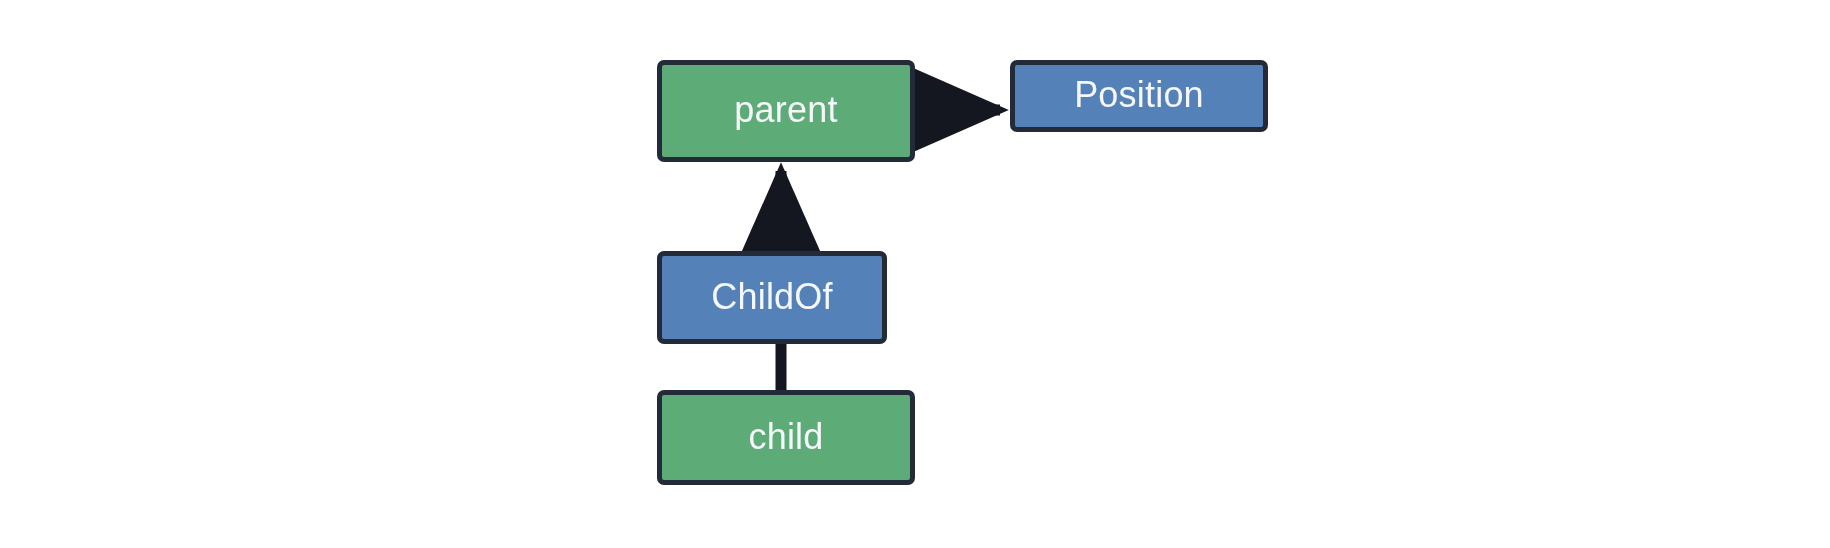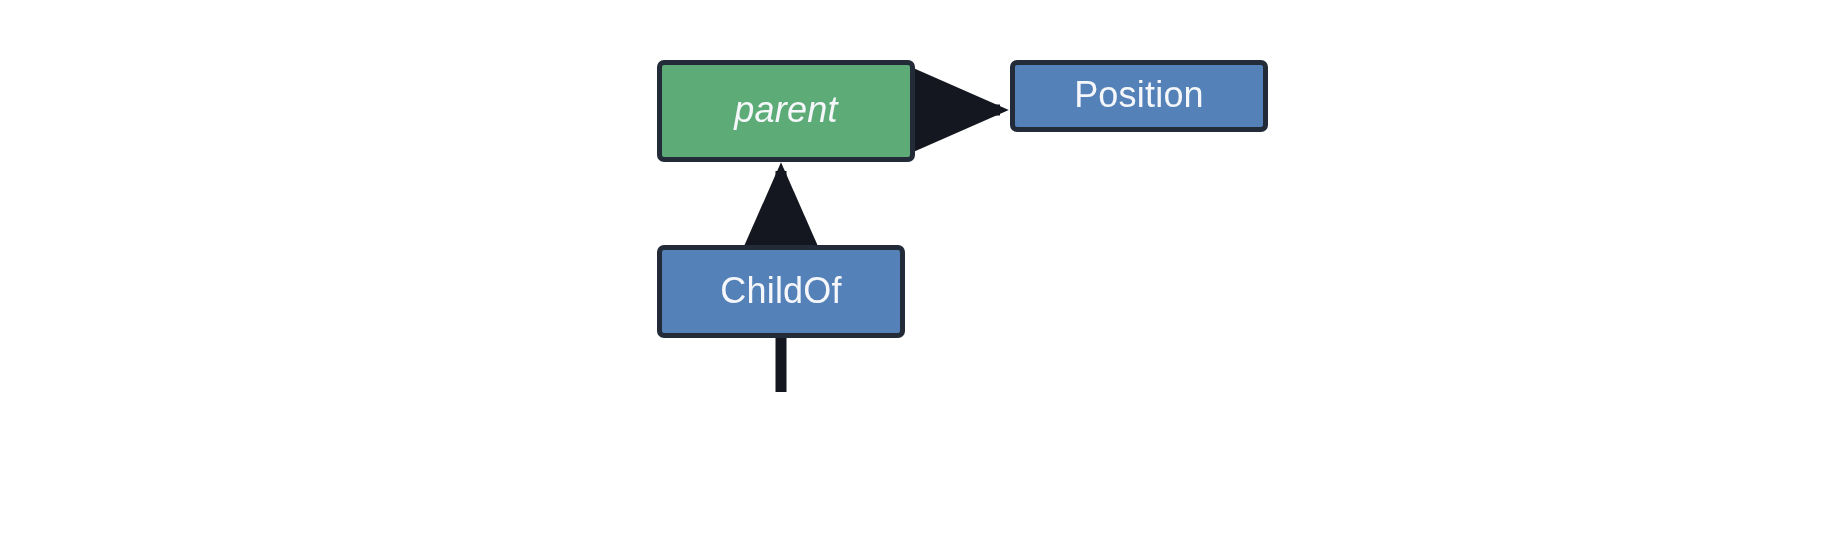--- a/index.html
+++ b/index.html
@@ -35,21 +35,20 @@
     color: #f5f7fa;
     font-family: "Liberation Sans", sans-serif;
     font-size: 36px;
     font-weight: 400;
     line-height: 1;
     letter-spacing: 0.2px;
     white-space: nowrap;
   }
   .node-entity {
     background: #5dab77;
-    font-style: italic;
   }
   .node-component {
     background: #5482b8;
   }
   .node-label {
     display: block;
     transform: translateY(-1px);
   }
 </style>
 </head>
@@ -81,18 +80,21 @@
   </svg>
 
   <div class="node node-entity" style="left:657px; top:60px; width:258px; height:102px;">
     <span class="node-label">parent</span>
   </div>
 
   <div class="node node-component" style="left:1010px; top:60px; width:258px; height:72px;">
     <span class="node-label">Position</span>
   </div>
 
-  <div class="node node-component" style="left:657px; top:245px; width:248px; height:93px;align-items:center;">
+  <div class="node node-component" style="left:657px; top:251px; width:230px; height:93px;align-items:center;">
     <span class="node-label">ChildOf</span>
   </div>
 
+  <div class="node node-entity" style="left:657px; top:390px; width:258px; height:95px;">
+    <span class="node-label">child</span>
+  </div>
 
 </div>
 
 </body></html>

